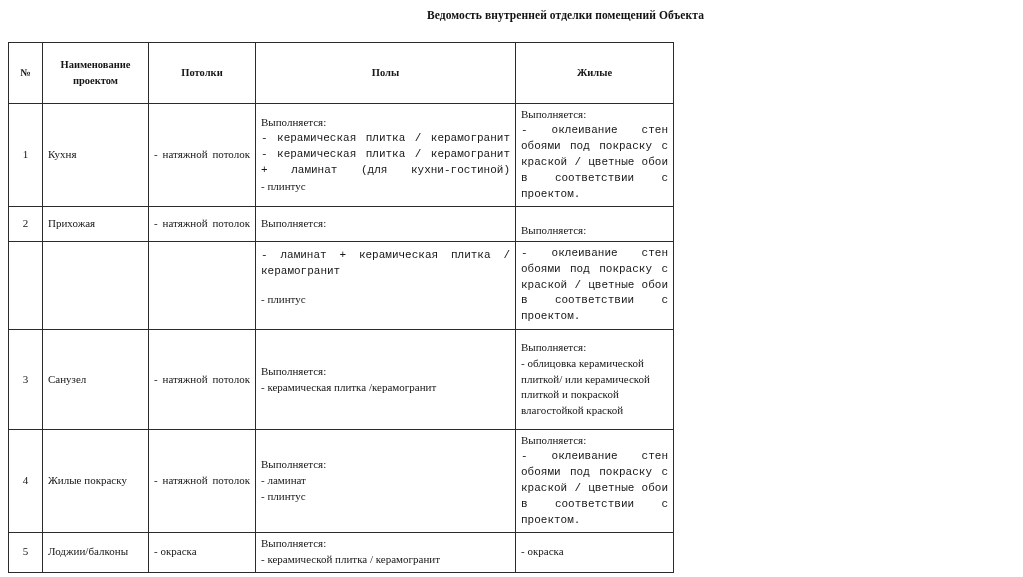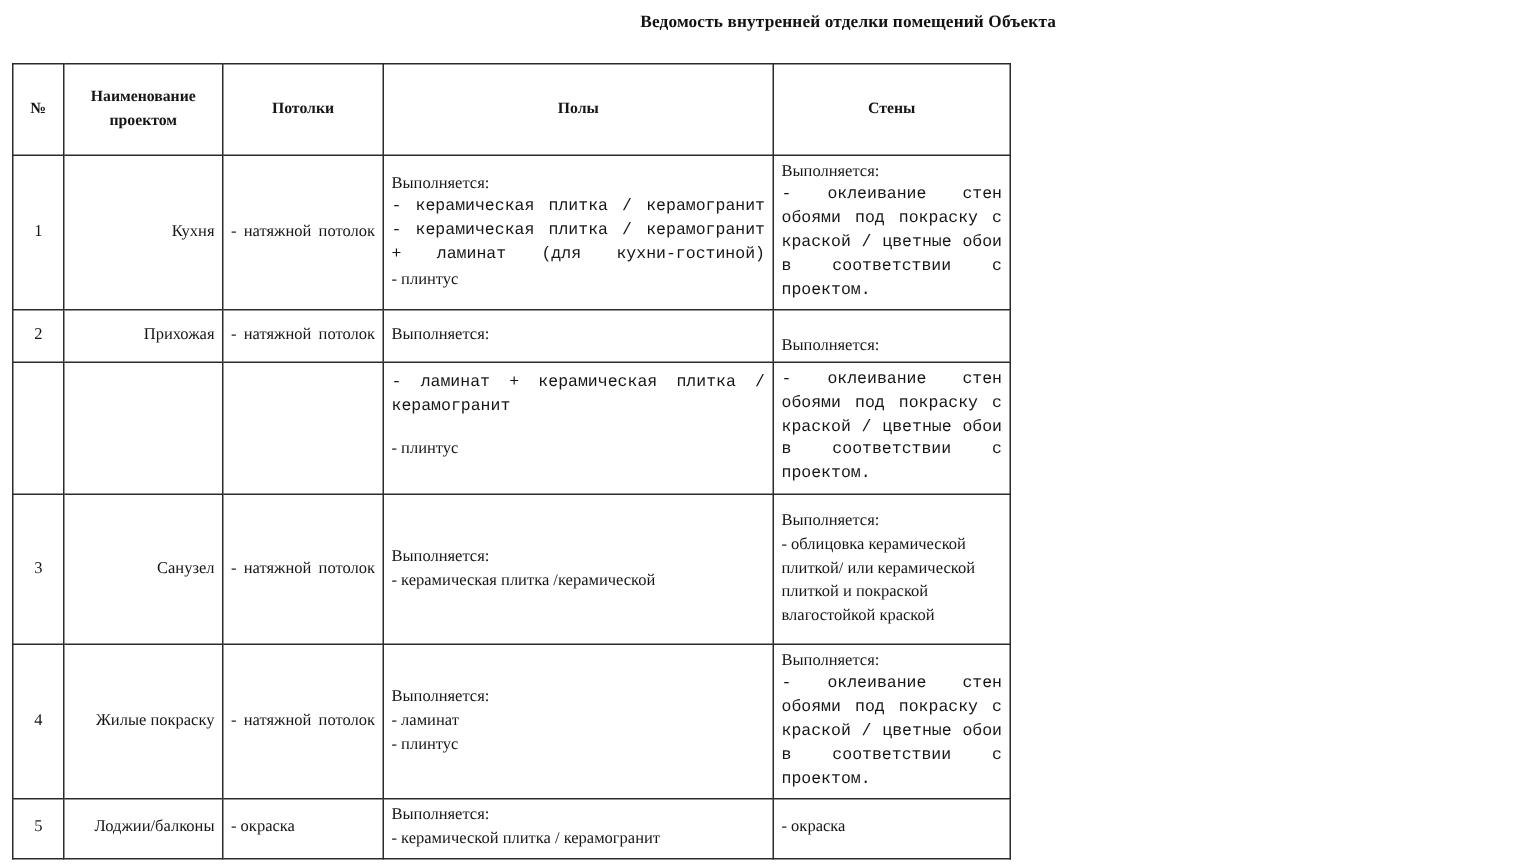--- a/index.html
+++ b/index.html
@@ -62,21 +62,21 @@
     font-size: 10.5px;
     height: 54px;
     line-height: 1.55;
   }
   .cell-num {
     text-align: center;
     font-size: 11px;
     vertical-align: middle;
   }
   .cell-name {
-    text-align: right;
+    text-align: left;
     font-weight: bold;
     font-size: 10.5px;
     vertical-align: middle;
   }
   .cell-ceil {
     text-align: justify;
     text-align-last: justify;
     vertical-align: top;
     padding-top: 5px;
   }
@@ -120,21 +120,21 @@
         <col class="c-ceil">
         <col class="c-floor">
         <col class="c-wall">
     </colgroup>
     <tbody>
       <tr class="hdr">
         <td>№</td>
         <td>Наименование проектом</td>
         <td>Потолки</td>
         <td>Полы</td>
-        <td>Стены</td>
+        <td>Жилые</td>
       </tr>
 
       <tr style="height:98px;">
         <td class="cell-num">1</td>
         <td class="cell-name">Кухня</td>
         <td class="cell-ceil">-  натяжной потолок</td>
         <td class="cell-floor">
           <div>Выполняется:</div>
           <div class="just">- керамическая плитка / керамогранит - керамическая плитка / керамогранит + ламинат (для кухни-гостиной)</div>
           <div>- плинтус</div>
@@ -182,21 +182,21 @@
           <div class="just">-  оклеивание стен обоями под покраску с краской / цветные обои в соответствии с проектом.</div>
         </td>
       </tr>
 
       <tr style="height:100px;">
         <td class="cell-num">3</td>
         <td class="cell-name">Санузел</td>
         <td class="cell-ceil">-  натяжной потолок</td>
         <td class="cell-floor">
           <div>Выполняется:</div>
-          <div>- керамическая плитка /керамической</div>
+          <div>- керамическая плитка /керамогранит</div>
         </td>
         <td class="cell-wall lh-tight">
           <div>Выполняется:</div>
           <div>- облицовка керамической плиткой/ или керамической плиткой и покраской влагостойкой краской</div>
         </td>
       </tr>
 
       <tr style="height:98px;">
         <td class="cell-num">4</td>
         <td class="cell-name">Жилые покраску</td>

